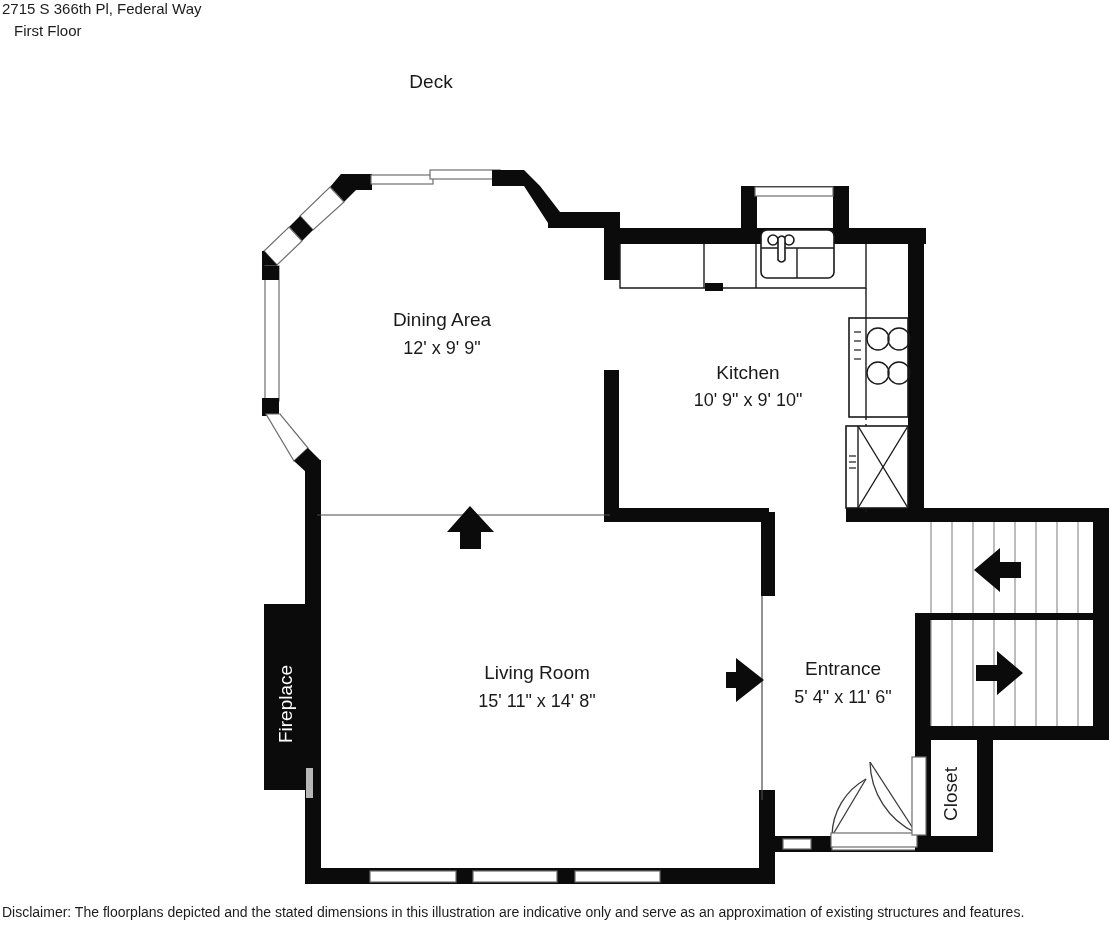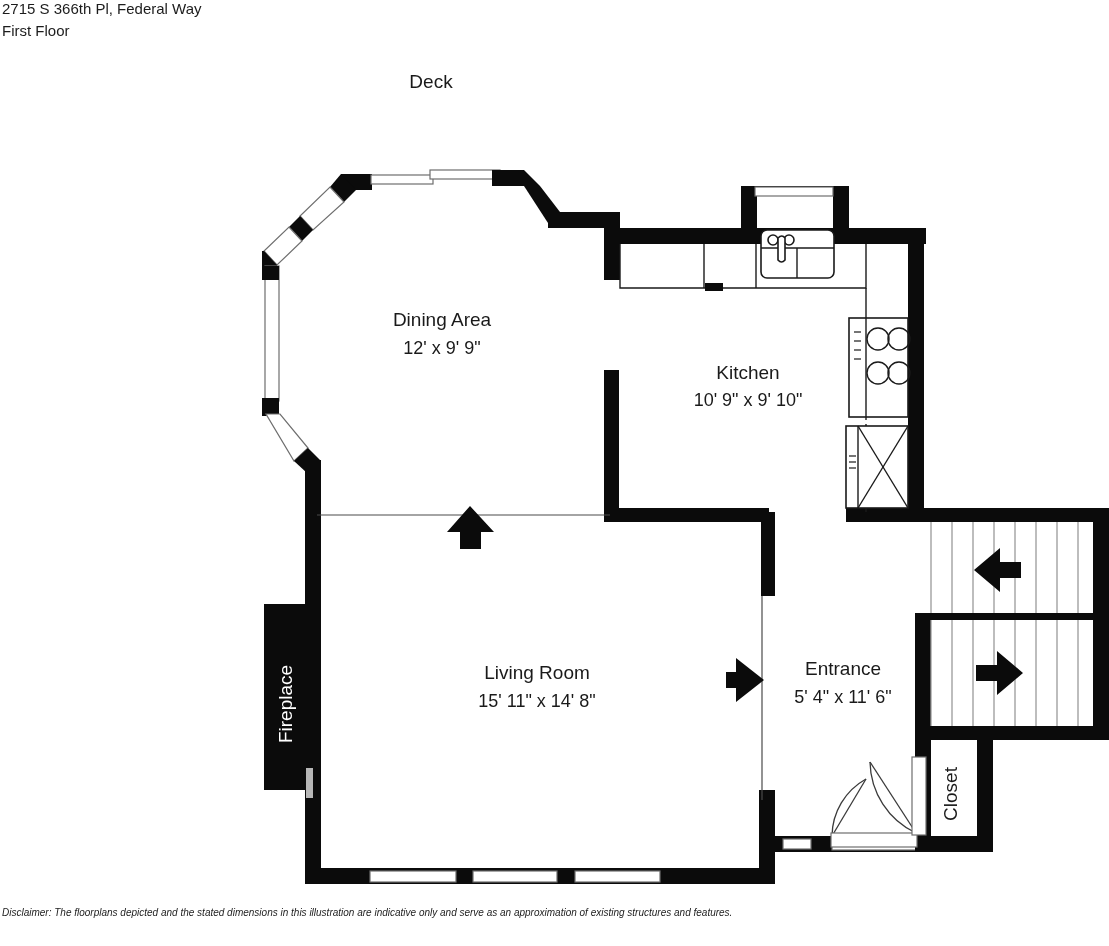--- a/index.html
+++ b/index.html
@@ -25,29 +25,28 @@
   }
   .hdr {
     position: absolute;
     left: 2px;
     font-size: 15px;
     line-height: 18px;
     color: #1c1c1c;
     white-space: nowrap;
   }
   #addr-line { top: 0px; }
-  #floor-line { top: 22px; }
+  #floor-line { top: 22px; margin-left: 12px; }
   .disc {
     position: absolute;
     left: 2px;
-    font-size: 10px;
+    font-size: 14px;
     line-height: 15px;
     color: #1c1c1c;
     white-space: nowrap;
-    font-style: italic;
   }
   #disc1 { top: 905px; }
   #disc2 { top: 931px; }
   #plan-svg {
     position: absolute;
     left: 0;
     top: 0;
   }
   .rlabel {
     font-family: "Liberation Sans", sans-serif;

